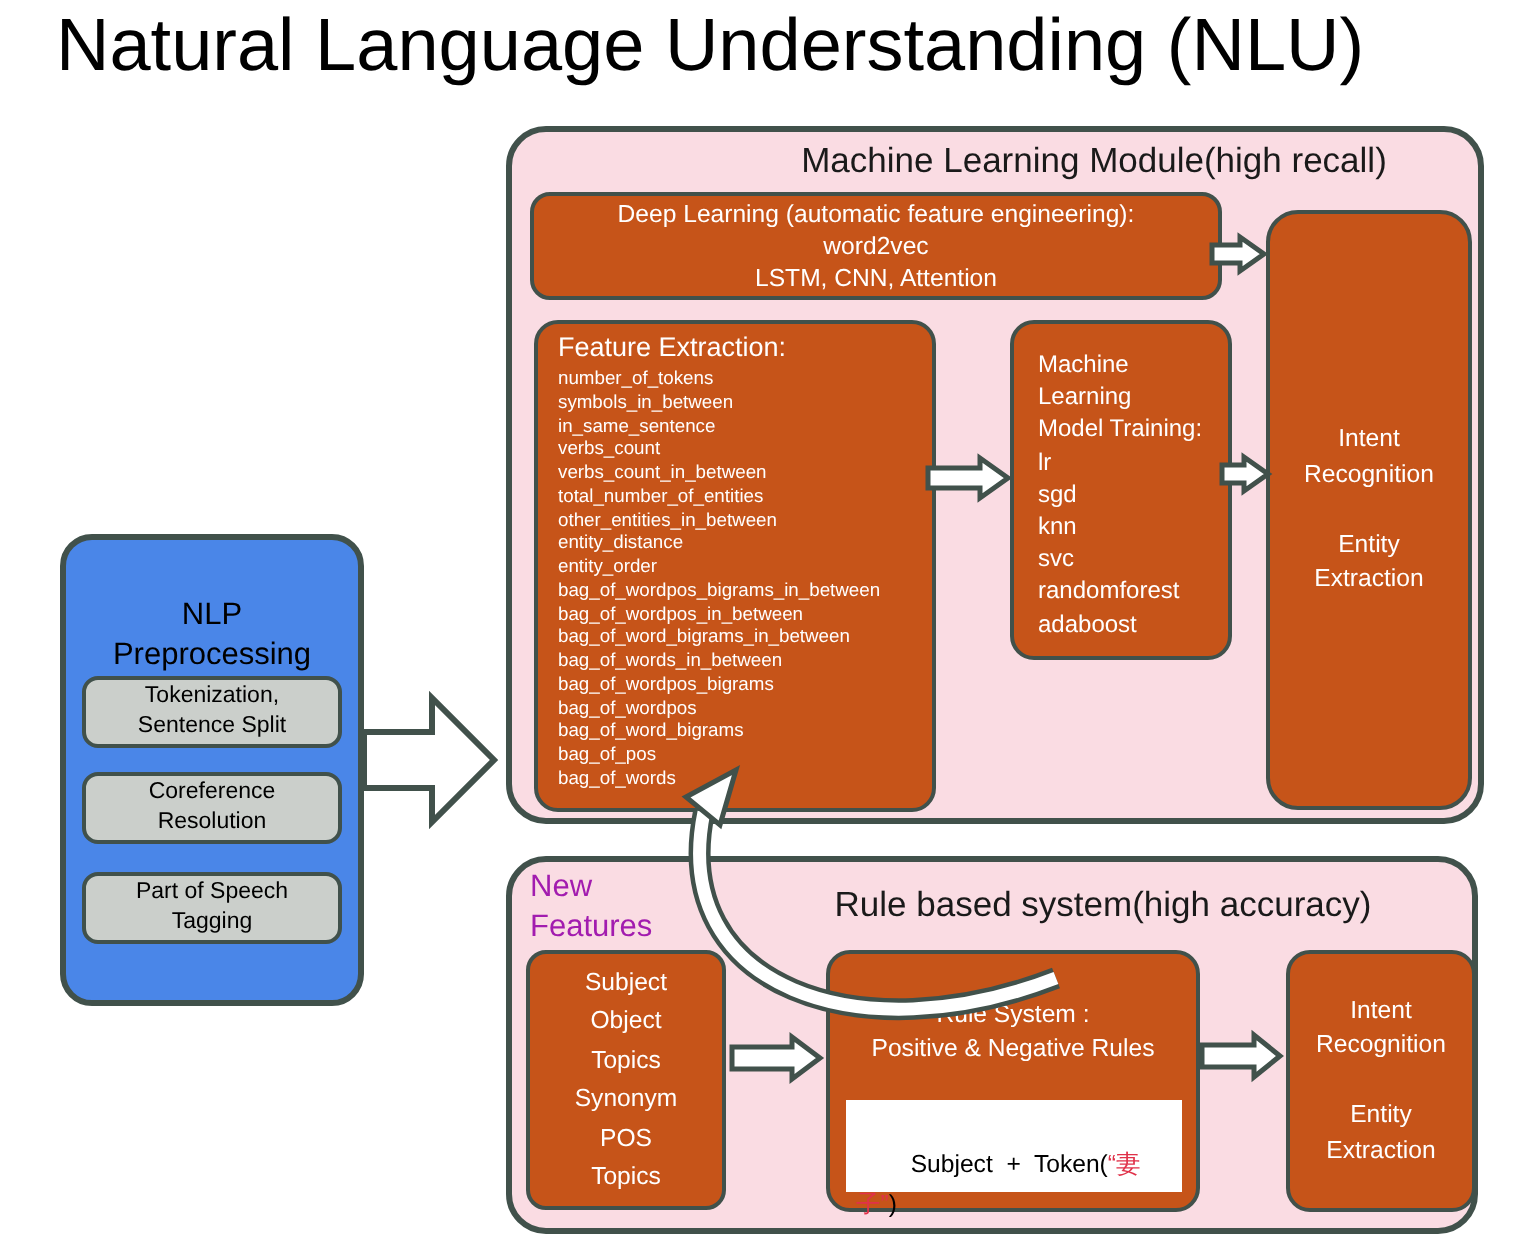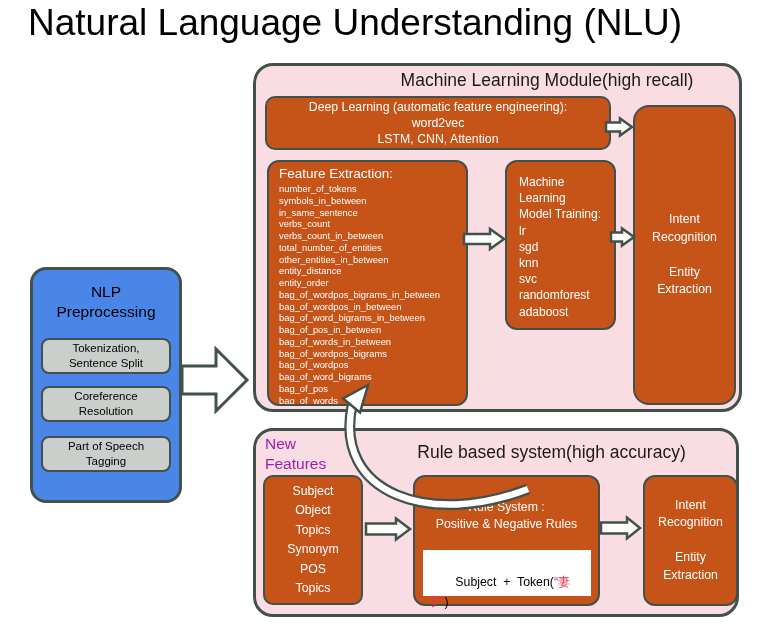--- a/index.html
+++ b/index.html
@@ -4,21 +4,21 @@
 <style>
   html,body{margin:0;padding:0;background:#fff;}
   *{box-sizing:border-box;font-family:"Liberation Sans",sans-serif;}
   .stage{position:relative;width:768px;height:628px;background:#ffffff;overflow:hidden;}
 
   .page-title{position:absolute;left:28px;top:2px;font-size:37px;color:#000;white-space:nowrap;font-weight:400;}
 
   
   .nlp-box{position:absolute;left:30px;top:267px;width:152px;height:236px;background:#4A86E8;
            border:3px solid #41514B;border-radius:16px;}
-  .nlp-title{margin-top:12px;text-align:center;font-size:15.5px;line-height:20px;color:#000;white-space:pre-line;}
+  .nlp-title{margin-top:28px;text-align:center;font-size:15.5px;line-height:20px;color:#000;white-space:pre-line;}
   .nlp-steps{position:absolute;inset:0;}
   .nlp-steps .nlp-step{position:absolute;left:8px;width:130px;height:36px;background:#CBCFCB;
         border:2px solid #41514B;border-radius:8px;display:flex;align-items:center;justify-content:center;
         text-align:center;font-size:11.5px;line-height:15px;color:#000;white-space:pre-line;}
   .nlp-steps .nlp-step:nth-child(1){top:68px;}
   .nlp-steps .nlp-step:nth-child(2){top:116px;}
   .nlp-steps .nlp-step:nth-child(3){top:166px;}
 
   
   .module{position:absolute;background:#FADCE3;border:3px solid #41514B;border-radius:20px;}
@@ -95,21 +95,20 @@
           <div>in_same_sentence</div>
           <div>verbs_count</div>
           <div>verbs_count_in_between</div>
           <div>total_number_of_entities</div>
           <div>other_entities_in_between</div>
           <div>entity_distance</div>
           <div>entity_order</div>
           <div>bag_of_wordpos_bigrams_in_between</div>
           <div>bag_of_wordpos_in_between</div>
           <div>bag_of_word_bigrams_in_between</div>
-          <div>bag_of_pos_in_between</div>
           <div>bag_of_words_in_between</div>
           <div>bag_of_wordpos_bigrams</div>
           <div>bag_of_wordpos</div>
           <div>bag_of_word_bigrams</div>
           <div>bag_of_pos</div>
           <div>bag_of_words</div>
         </div>
     </div>
 
     <div class="obox mt-box">

